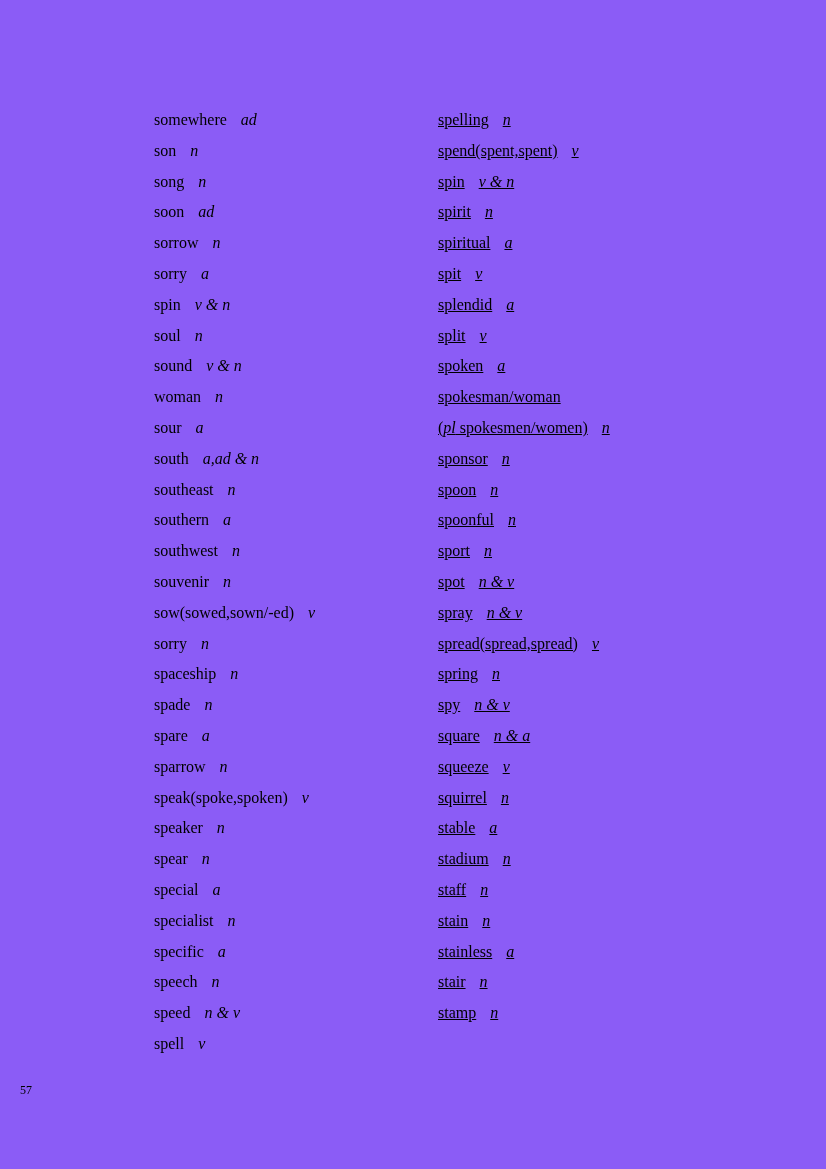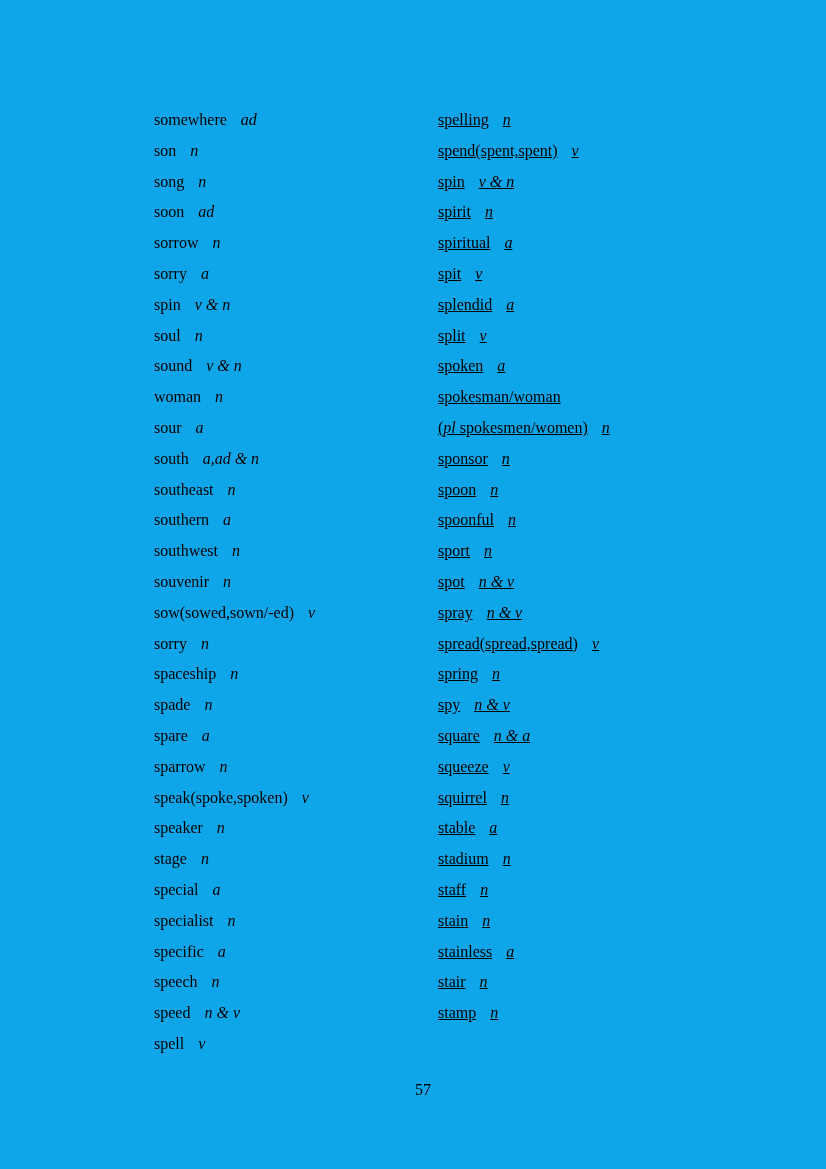--- a/index.html
+++ b/index.html
@@ -5,21 +5,21 @@
   html, body {
     margin: 0;
     padding: 0;
     background: #e8e8e8;
   }
   .page {
     position: relative;
     width: 826px;
     height: 1169px;
     margin: 0 auto;
-    background: #0ea5e9;
+    background: #8b5cf6;
     color: #000000;
     font-family: "Liberation Serif", "DejaVu Serif", serif;
     overflow: hidden;
   }
   .word-column {
     position: absolute;
     top: 105px;
   }
   .col-left  { left: 154px; }
   .col-right { left: 438px; text-decoration: underline; }
@@ -34,22 +34,22 @@
     margin-left: 14px;
   }
   .word-text i {
     font-style: italic;
   }
   .page-number {
     position: absolute;
     top: 1080px;
     left: 0;
     right: 0;
-    text-align: center;
-    font-size: 16px;
+    text-align: left;
+    font-size: 12px;
     line-height: 20px;
     margin-left: 20px;
   }
 </style>
 </head>
 <body>
 
 <div class="page">
 
   <div class="word-column col-left">
@@ -70,21 +70,21 @@
       <div class="row"><span class="word-text">southwest</span><span class="pos">n</span></div>
       <div class="row"><span class="word-text">souvenir</span><span class="pos">n</span></div>
       <div class="row"><span class="word-text">sow(sowed,sown/-ed)</span><span class="pos">v</span></div>
       <div class="row"><span class="word-text">sorry</span><span class="pos">n</span></div>
       <div class="row"><span class="word-text">spaceship</span><span class="pos">n</span></div>
       <div class="row"><span class="word-text">spade</span><span class="pos">n</span></div>
       <div class="row"><span class="word-text">spare</span><span class="pos">a</span></div>
       <div class="row"><span class="word-text">sparrow</span><span class="pos">n</span></div>
       <div class="row"><span class="word-text">speak(spoke,spoken)</span><span class="pos">v</span></div>
       <div class="row"><span class="word-text">speaker</span><span class="pos">n</span></div>
-      <div class="row"><span class="word-text">stage</span><span class="pos">n</span></div>
+      <div class="row"><span class="word-text">spear</span><span class="pos">n</span></div>
       <div class="row"><span class="word-text">special</span><span class="pos">a</span></div>
       <div class="row"><span class="word-text">specialist</span><span class="pos">n</span></div>
       <div class="row"><span class="word-text">specific</span><span class="pos">a</span></div>
       <div class="row"><span class="word-text">speech</span><span class="pos">n</span></div>
       <div class="row"><span class="word-text">speed</span><span class="pos">n &amp; v</span></div>
       <div class="row"><span class="word-text">spell</span><span class="pos">v</span></div>
     </div>
 
   <div class="word-column col-right">
       <div class="row"><span class="word-text">spelling</span><span class="pos">n</span></div>

